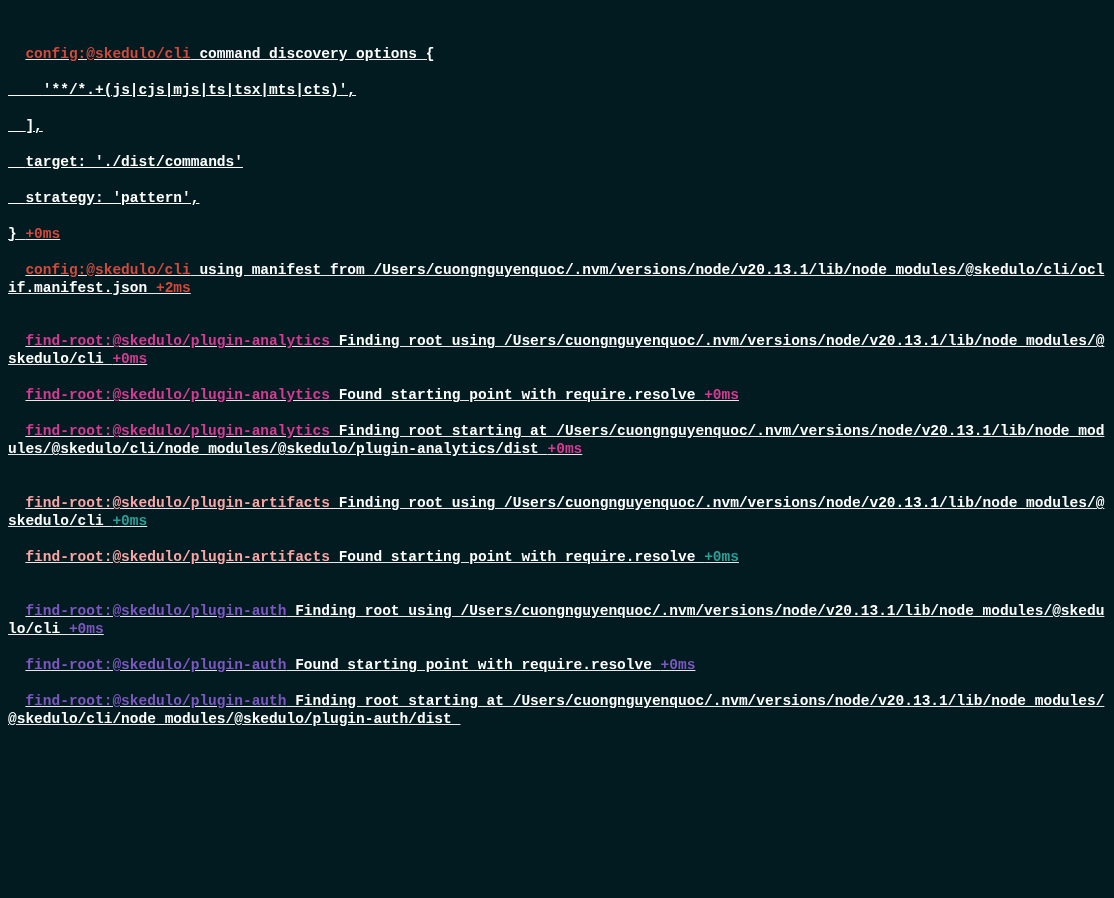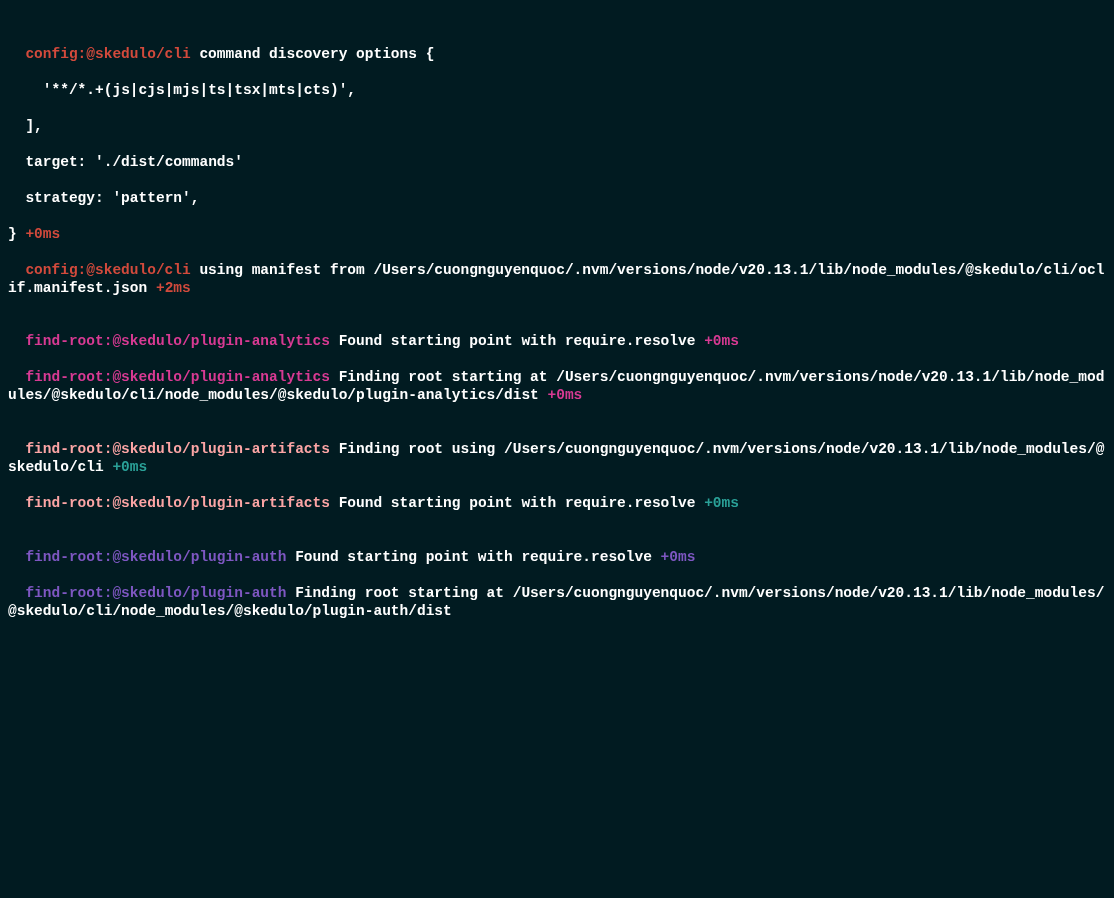--- a/index.html
+++ b/index.html
@@ -12,21 +12,21 @@
     line-height: 1.24;
     width: 1114px;
     height: 898px;
     overflow: hidden;
   }
   .terminal {
     padding: 10px 8px;
     white-space: pre-wrap;
     word-break: break-all;
   }
-  .line { display: block; }
+  .line { display: block; text-decoration: underline; }
   .ns-config { color: #d24a3c; font-weight: bold; }
   .ns-analytics { color: #d83a93; font-weight: bold; }
   .ns-artifacts { color: #fca5a5; font-weight: bold; }
   .ns-auth { color: #7e57c2; font-weight: bold; }
   .ts-config { color: #d24a3c; font-weight: bold; }
   .ts-analytics { color: #d83a93; font-weight: bold; }
   .ts-artifacts { color: #2aa198; font-weight: bold; }
   .ts-auth { color: #7e57c2; font-weight: bold; }
   .msg { color: #ffffff; font-weight: bold; }
   .pad { display:inline-block; width: 2ch; }
@@ -37,26 +37,28 @@
 <div class="terminal">
 
 <span class="line"><span class="pad"></span><span class="ns-config">config:@skedulo/cli</span><span class="msg"> command discovery options {</span></span>
 <span class="line msg">    '**/*.+(js|cjs|mjs|ts|tsx|mts|cts)',</span>
 <span class="line msg">  ],</span>
 <span class="line msg">  target: './dist/commands'</span>
 <span class="line msg">  strategy: 'pattern',</span>
 <span class="line"><span class="msg">} </span><span class="ts-config">+0ms</span></span>
 <span class="line"><span class="pad"></span><span class="ns-config">config:@skedulo/cli</span><span class="msg"> using manifest from /Users/cuongnguyenquoc/.nvm/versions/node/v20.13.1/lib/node_modules/@skedulo/cli/oclif.manifest.json </span><span class="ts-config">+2ms</span></span>
 
+<span class="line"><span class="pad"></span><span class="ns-analytics">find-root:@skedulo/plugin-analytics</span><span class="msg"> Finding root using /Users/cuongnguyenquoc/.nvm/versions/node/v20.13.1/lib/node_modules/@skedulo/cli </span><span class="ts-analytics">+0ms</span></span>
 <span class="line"><span class="pad"></span><span class="ns-analytics">find-root:@skedulo/plugin-analytics</span><span class="msg"> Found starting point with require.resolve </span><span class="ts-analytics">+0ms</span></span>
 <span class="line"><span class="pad"></span><span class="ns-analytics">find-root:@skedulo/plugin-analytics</span><span class="msg"> Finding root starting at /Users/cuongnguyenquoc/.nvm/versions/node/v20.13.1/lib/node_modules/@skedulo/cli/node_modules/@skedulo/plugin-analytics/dist </span><span class="ts-analytics">+0ms</span></span>
 
 <span class="line"><span class="pad"></span><span class="ns-artifacts">find-root:@skedulo/plugin-artifacts</span><span class="msg"> Finding root using /Users/cuongnguyenquoc/.nvm/versions/node/v20.13.1/lib/node_modules/@skedulo/cli </span><span class="ts-artifacts">+0ms</span></span>
 <span class="line"><span class="pad"></span><span class="ns-artifacts">find-root:@skedulo/plugin-artifacts</span><span class="msg"> Found starting point with require.resolve </span><span class="ts-artifacts">+0ms</span></span>
 
+<span class="line"><span class="pad"></span><span class="ns-auth">find-root:@skedulo/plugin-auth</span><span class="msg"> Finding root using /Users/cuongnguyenquoc/.nvm/versions/node/v20.13.1/lib/node_modules/@skedulo/cli </span><span class="ts-auth">+0ms</span></span>
 <span class="line"><span class="pad"></span><span class="ns-auth">find-root:@skedulo/plugin-auth</span><span class="msg"> Found starting point with require.resolve </span><span class="ts-auth">+0ms</span></span>
 <span class="line"><span class="pad"></span><span class="ns-auth">find-root:@skedulo/plugin-auth</span><span class="msg"> Finding root starting at /Users/cuongnguyenquoc/.nvm/versions/node/v20.13.1/lib/node_modules/@skedulo/cli/node_modules/@skedulo/plugin-auth/dist </span></span>
 
 
 
 
 
 
 
 

